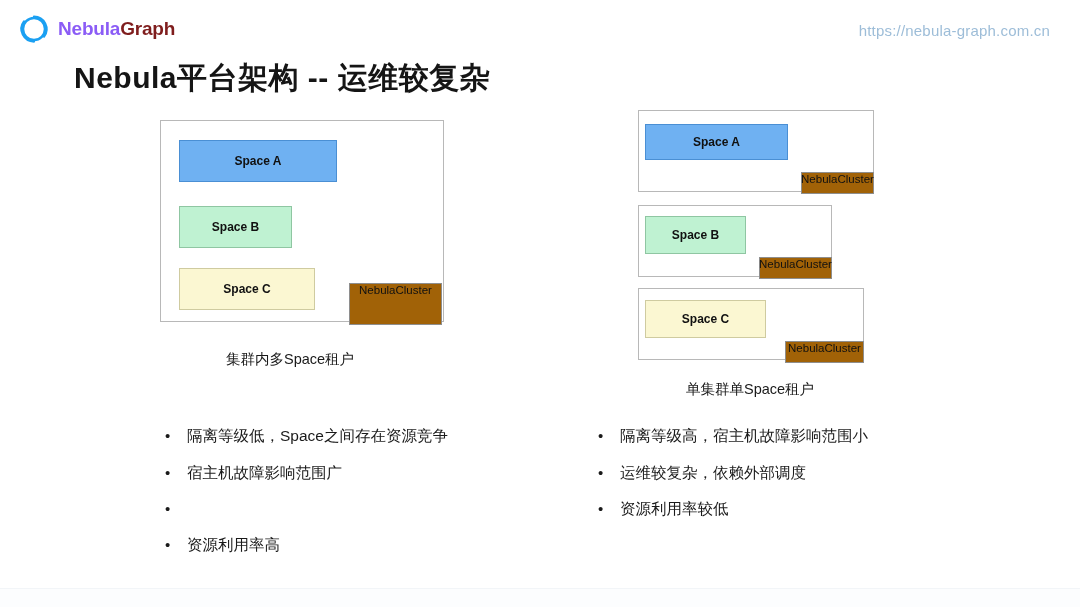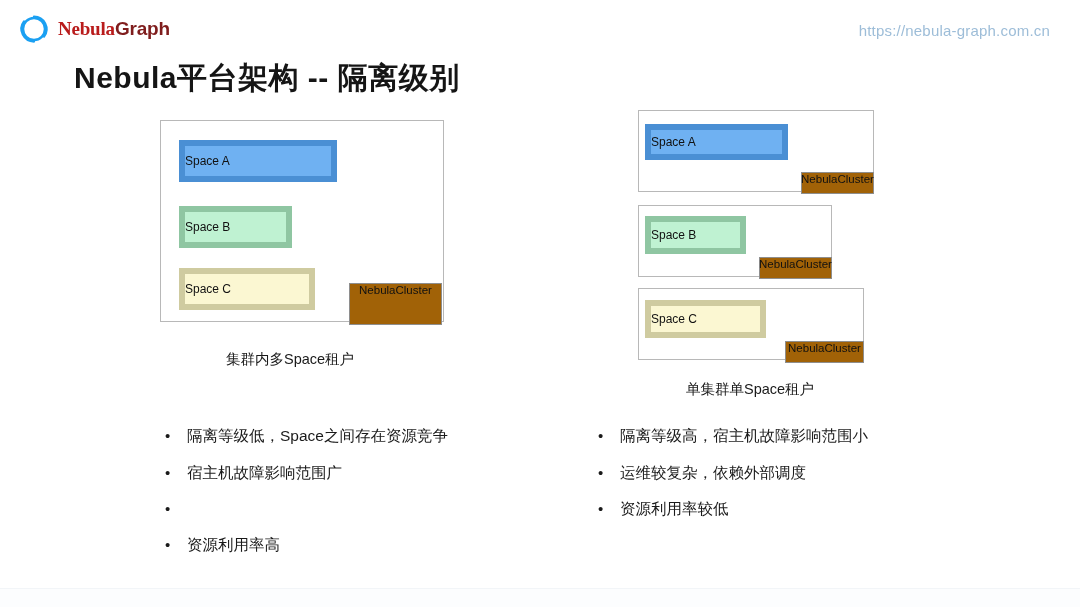--- a/index.html
+++ b/index.html
@@ -28,21 +28,21 @@
     align-items: center;
     gap: 8px;
   }
   .logo-mark { width: 32px; height: 32px; display: block; }
   .logo-text {
     font-size: 19px;
     font-weight: bold;
     letter-spacing: -0.2px;
     white-space: nowrap;
   }
-  .logo-text .nebula { color: #b91c1c; font-family: Liberation Serif, serif; }
+  .logo-text .nebula { color: #8b5cf6; }
   .logo-text .graph  { color: #7f1d1d; }
 
   .site-url {
     position: absolute;
     right: 30px;
     top: 22px;
     font-size: 15px;
     color: #9dbdd8;
     letter-spacing: 0.2px;
     white-space: nowrap;
@@ -63,26 +63,27 @@
   
   .cluster-box {
     position: absolute;
     background: #ffffff;
     border: 1.5px solid #b8b8b8;
     box-sizing: border-box;
   }
   .space-box {
     position: absolute;
     box-sizing: border-box;
-    border: 6px solid #15803d;
+    border: 1px solid #15803d;
     display: flex;
     align-items: center;
-    justify-content: flex-start;
+    justify-content: center;
     font-size: 12px;
     color: #111111;
+    font-weight: bold;
   }
   .space-blue   { background: #6fb1f2; border-color: #4a8fd4; }
   .space-green  { background: #bff2d2; border-color: #8fc6a2; }
   .space-yellow { background: #fbf7d2; border-color: #cfcba0; }
 
   .ncluster-tag {
     position: absolute;
     box-sizing: border-box;
     background: #a16207;
     border: 1.5px solid #8e8e8e;
@@ -142,21 +143,21 @@
       <path d="M32 57 A25 25 0 0 1 12 17" fill="none" stroke="#1ba0f2" stroke-width="4.5" stroke-linecap="round"></path>
       <text x="32" y="40" font-family="Liberation Sans, sans-serif" font-size="22" font-weight="bold" fill="#ffffff" text-anchor="middle">N</text>
     </svg>
     <div class="logo-text">
       <span class="nebula">Nebula</span><span class="graph">Graph</span>
     </div>
   </div>
 
   <div class="site-url">https://nebula-graph.com.cn</div>
 
-  <div class="slide-title">Nebula平台架构 -- 隔离级别</div>
+  <div class="slide-title">Nebula平台架构 -- 运维较复杂</div>
 
   <div class="cluster-box" style="left:160px; top:120px; width:284px; height:202px;">
   </div>
 
   <div class="space-box space-blue" style="left:179px; top:140px; width:158px; height:42px;">
     <span>Space A</span>
   </div>
 
   <div class="space-box space-green" style="left:179px; top:206px; width:113px; height:42px;">
     <span>Space B</span>

